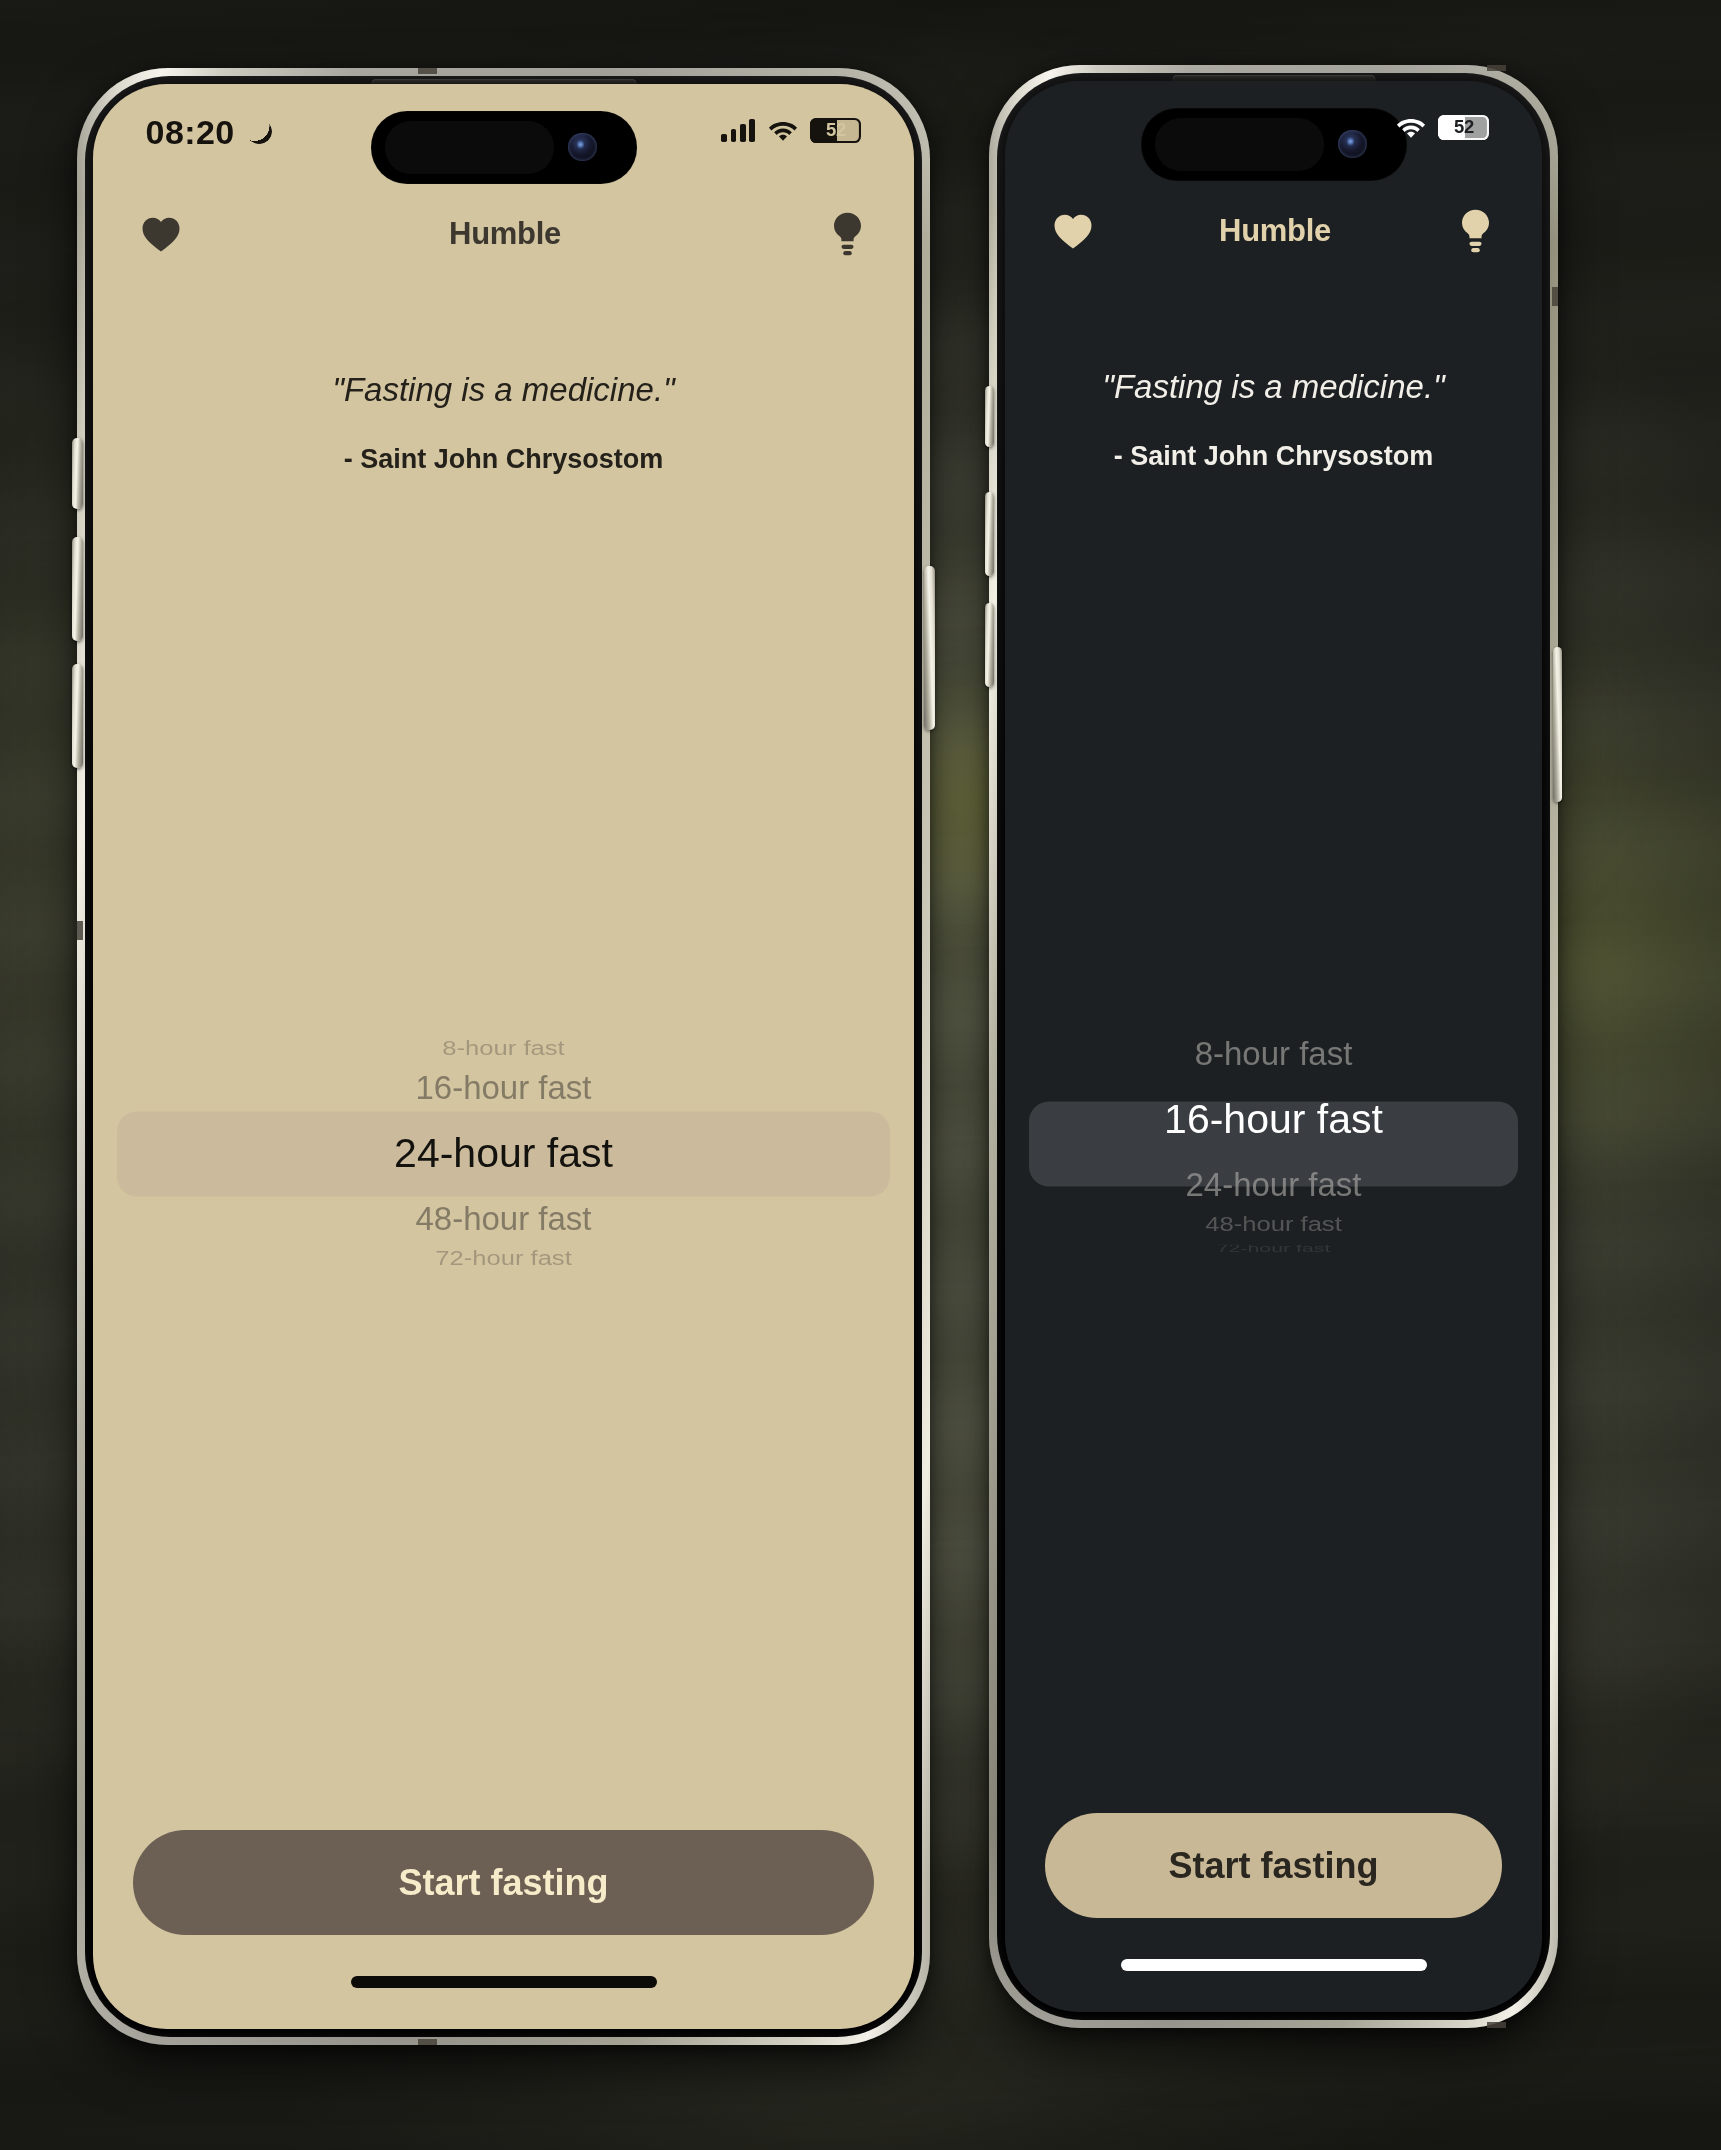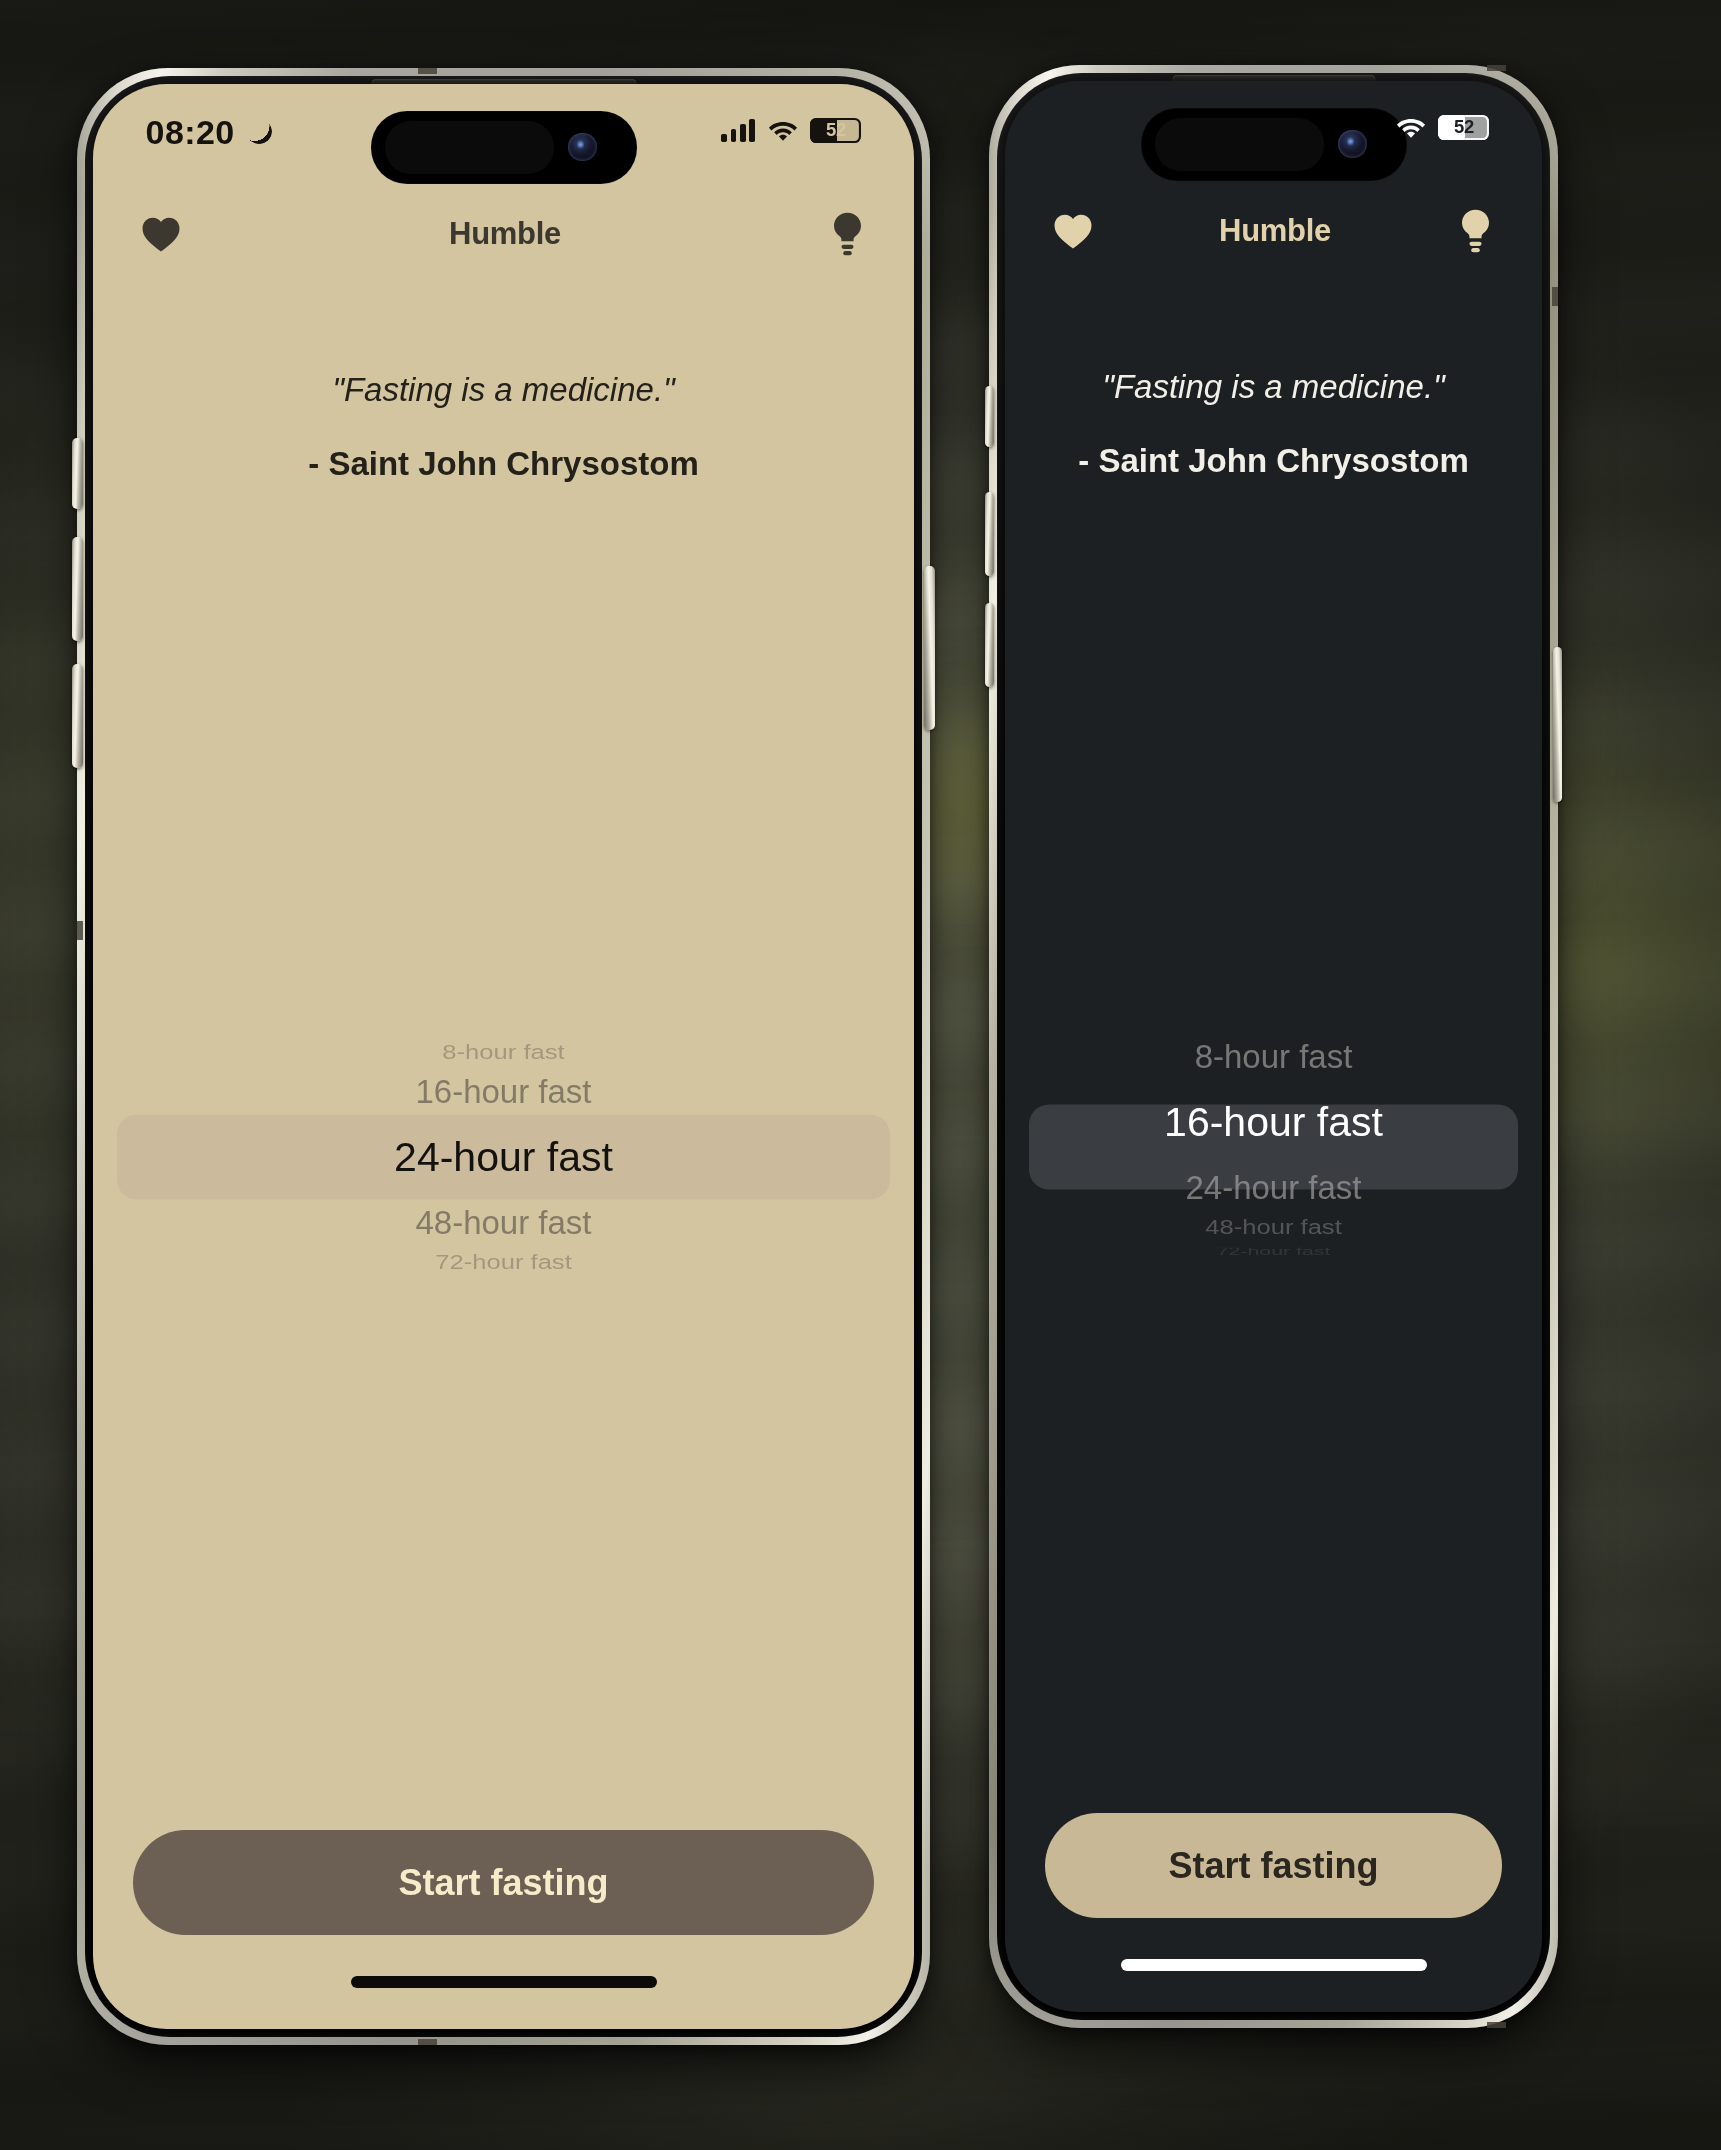--- a/index.html
+++ b/index.html
@@ -154,21 +154,21 @@
     padding:0 48px;
   }
   .app-title{font-size:31px;font-weight:700;letter-spacing:-0.3px;}
   .heart-icon{width:40px;height:37px;display:block;}
   .bulb-icon{width:37px;height:46px;display:block;}
   .icon-btn{background:none;border:0;padding:0;cursor:pointer;line-height:0;}
 
   
   .quote-wrap{flex:0 0 auto;padding:91px 50px 0;text-align:center;}
   .quote-text{font-size:33px;font-style:italic;font-weight:400;line-height:1.25;}
-  .quote-author{margin-top:33px;font-size:33px;font-weight:700;line-height:1.25;}
+  .quote-author{margin-top:33px;font-size:27px;font-weight:700;line-height:1.25;}
 
   
   .picker{
     flex:1 1 auto;position:relative;
     display:flex;flex-direction:column;align-items:center;justify-content:center;
   }
   .wheel{position:relative;width:100%;height:306px;
     display:flex;flex-direction:column;align-items:center;justify-content:center;}
   .sel-band{
     position:absolute;left:24px;right:24px;top:50%;transform:translateY(-50%);

